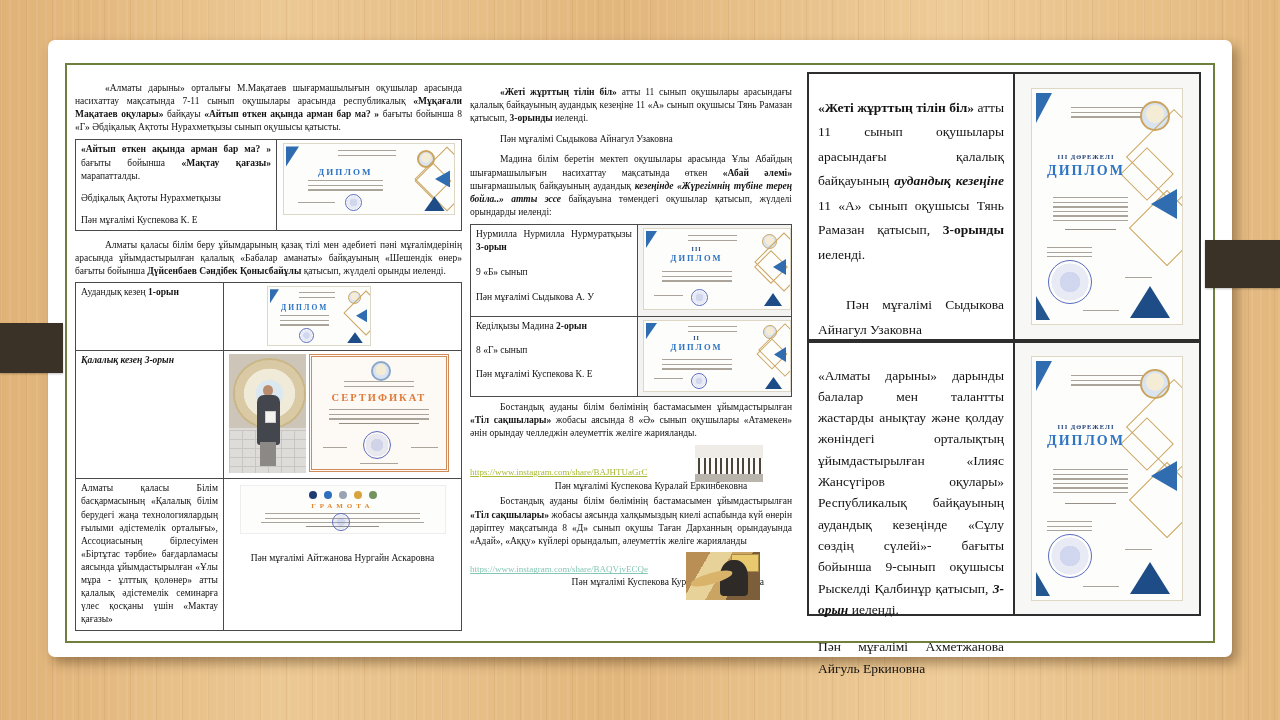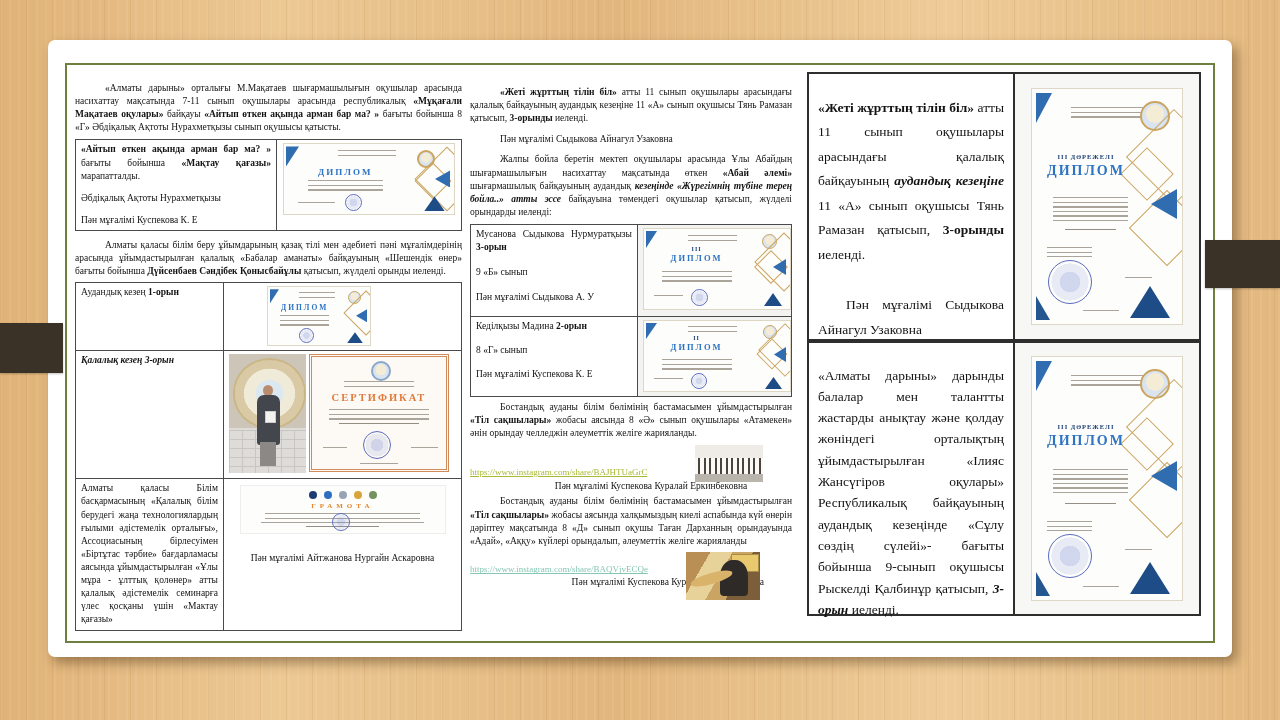--- a/index.html
+++ b/index.html
@@ -186,27 +186,27 @@
           <p style="text-align:center;margin-top:18px;">Пән мұғалімі Айтжанова Нургайн Аскаровна</p>
         </td>
       </tr>
     </tbody>
       </table>
   </div>
 
   <div class="pg page2">
     <p class="ind"><b>«Жеті жұрттың тілін біл»</b><span> атты 11 сынып оқушылары арасындағы қалалық байқауының аудандық кезеңіне 11 «А» сынып оқушысы Тянь Рамазан қатысып, </span><b>3-орынды</b><span> иеленді.</span></p>
     <p class="ind" style="margin-top:8px;">Пән мұғалімі Сыдыкова Айнагул Узаковна</p>
-    <p class="ind" style="margin-top:7px;"><span>Жалпы бойла беретін мектеп оқушылары арасында Ұлы Абайдың шығармашылығын насихаттау мақсатында өткен </span><b>«Абай әлемі»</b><span> шығармашылық байқауының аудандық </span><span class="bi">кезеңінде «Жүрегімнің түбіне терең бойла..» атты эссе</span><span> байқауына төмендегі оқушылар қатысып, жүлделі орындарды иеленді:</span></p>
+    <p class="ind" style="margin-top:7px;"><span>Мадина білім беретін мектеп оқушылары арасында Ұлы Абайдың шығармашылығын насихаттау мақсатында өткен </span><b>«Абай әлемі»</b><span> шығармашылық байқауының аудандық </span><span class="bi">кезеңінде «Жүрегімнің түбіне терең бойла..» атты эссе</span><span> байқауына төмендегі оқушылар қатысып, жүлделі орындарды иеленді:</span></p>
 
     <table class="doctable" style="margin-top:5px;">
       <tbody>
           <tr style="height:92px;">
         <td style="width:156px;">
-          <p><span>Мусанова Сыдыкова Нурмуратқызы </span><b>3-орын</b></p>
+          <p><span>Нурмилла Нурмилла Нурмуратқызы </span><b>3-орын</b></p>
           <p style="margin-top:12px;">9 «Б» сынып</p>
           <p style="margin-top:12px;">Пән мұғалімі Сыдыкова А. У</p>
         </td>
         <td style="background:#f3f3f1;">
           <div class="art" style="width:148px;height:82px;margin:0 auto;">
             <div class="tri" style="left:2px;top:2px;width:11px;height:17px;background:#2f6cb0;clip-path:polygon(0 0,100% 0,0 100%);"></div>
             <div class="tlines" style="left:30%;top:6px;width:34%;height:6px;"></div>
             <div class="emblem" style="right:9%;top:5px;width:13px;height:13px;border-width:1px;"></div>
             <div class="dia" style="right:-15px;top:12px;width:40px;height:40px;"></div>
             <div class="dia" style="right:7px;top:26px;width:22px;height:22px;"></div>
@@ -295,20 +295,21 @@
         <div class="tlines" style="left:34%;bottom:10px;width:24%;height:4px;"></div>
         <div class="tri" style="left:4px;bottom:4px;width:14px;height:24px;background:#24578f;clip-path:polygon(0 0,0 100%,100% 100%);"></div>
         <div class="tri" style="right:12px;bottom:6px;width:40px;height:32px;background:#1d4c86;clip-path:polygon(50% 0,100% 100%,0 100%);"></div>
       </div>
     </div>
   </div>
 
   <div class="rp rp-row2">
     <div class="rp-text lh-med">
       <p><span>«Алматы дарыны» дарынды балалар мен талантты жастарды анықтау және қолдау жөніндегі  орталықтың ұйымдастырылған «Ілияс Жансүгіров оқулары» Республикалық байқауының аудандық кезеңінде «Сұлу сөздің сүлейі»- бағыты бойынша 9-сынып оқушысы Рыскелді Қалбинұр қатысып, </span><span class="bi">3-орын</span><span>  иеленді.</span></p>
+      <p style="margin-top:16px;">Пән мұғалімі  Ахметжанова Айгуль Еркиновна</p>
     </div>
     <div class="rp-img">
       <div class="art" style="width:152px;height:245px;">
         <div class="tri" style="left:4px;top:4px;width:16px;height:30px;background:#2f6cb0;clip-path:polygon(0 0,100% 0,0 100%);"></div>
         <div class="tlines" style="left:26%;top:18px;width:48%;height:11px;"></div>
         <div class="emblem" style="right:12px;top:12px;width:26px;height:26px;"></div>
         <div class="dia" style="right:-26px;top:36px;width:66px;height:66px;"></div>
         <div class="dia" style="right:-12px;top:116px;width:52px;height:52px;"></div>
         <div class="dia" style="right:16px;top:68px;width:36px;height:36px;"></div>
         <div class="tri" style="right:5px;top:104px;width:26px;height:30px;background:#2f6cb0;clip-path:polygon(100% 0,100% 100%,0 50%);"></div>

